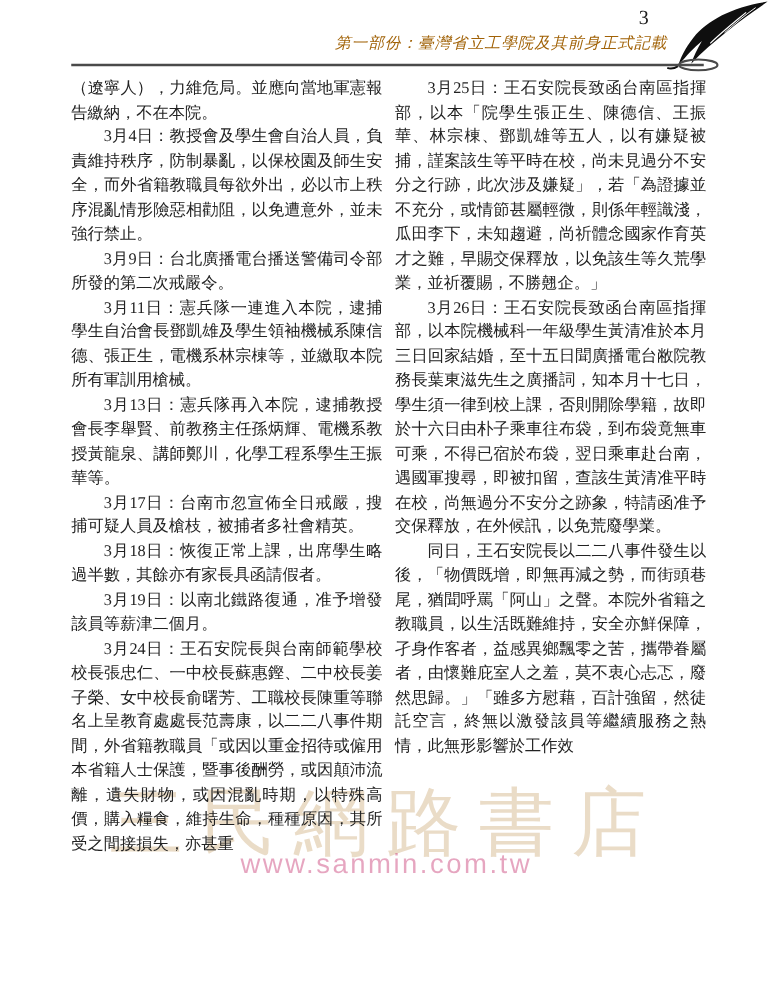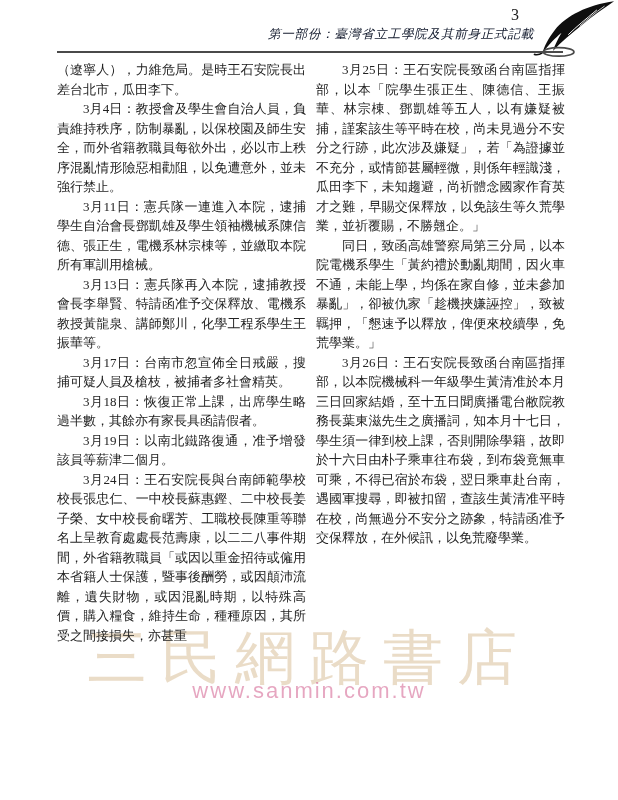--- a/index.html
+++ b/index.html
@@ -11,21 +11,21 @@
   }
   .page { position:absolute; inset:0; }
 
   
   .pagenum {
     position:absolute; top:6px; left:498px; width:34px;
     text-align:center; font-size:16px; color:#1c1c1c;
   }
   .header-title {
     position:absolute; top:26px; right:84px;
-    font-size:12.5px; font-style:italic; color:#0f172a;
+    font-size:12.5px; font-style:italic; color:#a16207;
     letter-spacing:0.8px; white-space:nowrap;
   }
   .quill { position:absolute; top:0; right:2px; }
   .rule {
     position:absolute; top:51px; left:57px;
     width:506px; height:2px; background:#4a4a4a;
   }
 
   
   .content {
@@ -73,29 +73,30 @@
 
   <div class="rule"></div>
 
   <div class="watermark">
     <div class="wm-brand">三民網路書店</div>
     <div class="wm-url">www.sanmin.com.tw</div>
   </div>
 
   <main class="content">
     <div class="col" id="col-left">
-        <p class="para no-indent">（遼寧人），力維危局。是時王石安院長出差台北市，瓜田李下。</p>
+        <p class="para no-indent">（遼寧人），力維危局。並應向當地軍憲報告繳納，不在本院。</p>
         <p class="para">3月4日：教授會及學生會自治人員，負責維持秩序，防制暴亂，以保校園及師生安全，而外省籍教職員每欲外出，必以市上秩序混亂情形險惡相勸阻，以免遭意外，並未強行禁止。</p>
+        <p class="para">3月9日：台北廣播電台播送警備司令部所發的第二次戒嚴令。</p>
         <p class="para">3月11日：憲兵隊一連進入本院，逮捕學生自治會長鄧凱雄及學生領袖機械系陳信德、張正生，電機系林宗棟等，並繳取本院所有軍訓用槍械。</p>
-        <p class="para">3月13日：憲兵隊再入本院，逮捕教授會長李舉賢、特請函准予交保釋放、電機系教授黃龍泉、講師鄭川，化學工程系學生王振華等。</p>
+        <p class="para">3月13日：憲兵隊再入本院，逮捕教授會長李舉賢、前教務主任孫炳輝、電機系教授黃龍泉、講師鄭川，化學工程系學生王振華等。</p>
         <p class="para">3月17日：台南市忽宣佈全日戒嚴，搜捕可疑人員及槍枝，被捕者多社會精英。</p>
         <p class="para">3月18日：恢復正常上課，出席學生略過半數，其餘亦有家長具函請假者。</p>
         <p class="para">3月19日：以南北鐵路復通，准予增發該員等薪津二個月。</p>
         <p class="para">3月24日：王石安院長與台南師範學校校長張忠仁、一中校長蘇惠鏗、二中校長姜子榮、女中校長俞曙芳、工職校長陳重等聯名上呈教育處處長范壽康，以二二八事件期間，外省籍教職員「或因以重金招待或僱用本省籍人士保護，暨事後酬勞，或因顛沛流離，遺失財物，或因混亂時期，以特殊高價，購入糧食，維持生命，種種原因，其所受之間接損失，亦甚重</p>
       </div>
     <div class="col" id="col-right">
         <p class="para">3月25日：王石安院長致函台南區指揮部，以本「院學生張正生、陳德信、王振華、林宗棟、鄧凱雄等五人，以有嫌疑被捕，謹案該生等平時在校，尚未見過分不安分之行跡，此次涉及嫌疑」，若「為證據並不充分，或情節甚屬輕微，則係年輕識淺，瓜田李下，未知趨避，尚祈體念國家作育英才之難，早賜交保釋放，以免該生等久荒學業，並祈覆賜，不勝翹企。」</p>
-        <p class="para">同日，致函高雄警察局第三分局，以本院電機系學生「黃約禮於動亂期間，因火車不通，未能上學，均係在家自修，並未參加暴亂」，卻被仇家「趁機挾嫌誣控」，致被羈押，「懇速予以釋放，俾便來校續學，免荒學業。」</p>
         <p class="para">3月26日：王石安院長致函台南區指揮部，以本院機械科一年級學生黃清准於本月三日回家結婚，至十五日聞廣播電台敝院教務長葉東滋先生之廣播詞，知本月十七日，學生須一律到校上課，否則開除學籍，故即於十六日由朴子乘車往布袋，到布袋竟無車可乘，不得已宿於布袋，翌日乘車赴台南，遇國軍搜尋，即被扣留，查該生黃清准平時在校，尚無過分不安分之跡象，特請函准予交保釋放，在外候訊，以免荒廢學業。</p>
+        <p class="para">同日，王石安院長以二二八事件發生以後，「物價既增，即無再減之勢，而街頭巷尾，猶聞呼罵「阿山」之聲。本院外省籍之教職員，以生活既難維持，安全亦鮮保障，孑身作客者，益感異鄉飄零之苦，攜帶眷屬者，由懷難庇室人之羞，莫不衷心忐忑，廢然思歸。」「雖多方慰藉，百計強留，然徒託空言，終無以激發該員等繼續服務之熱情，此無形影響於工作效</p>
       </div>
   </main>
 
 </div>
 
 </body></html>

